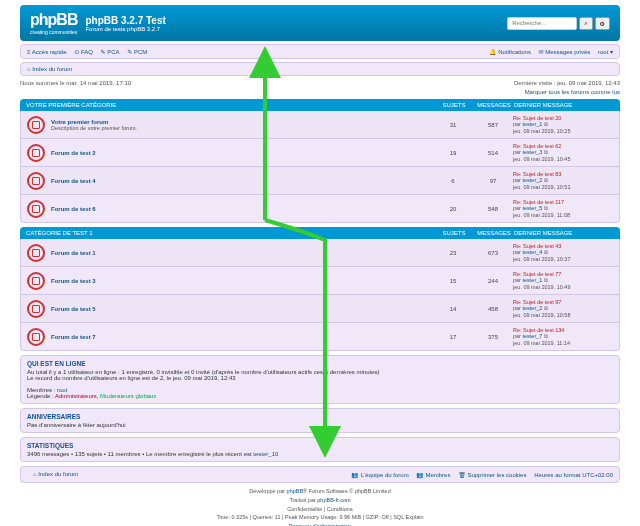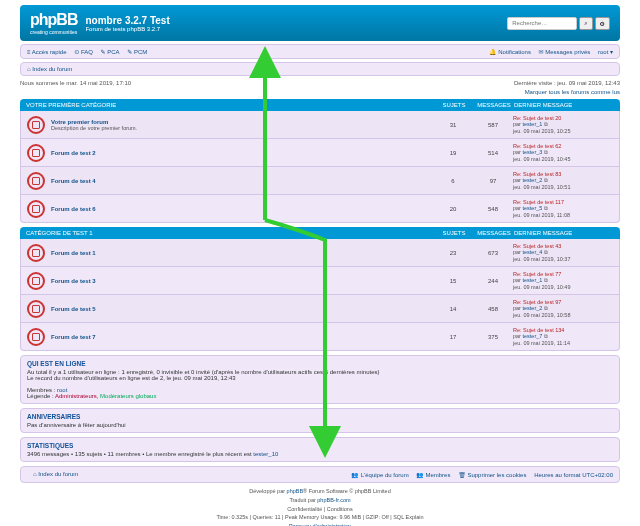--- a/index.html
+++ b/index.html
@@ -51,21 +51,21 @@
 .arrow{position:absolute;pointer-events:none}
 </style>
 </head>
 <body>
 
 <div class="wrap">
 <div class="header">
 <div class="logo">
 <div class="logo-img"><span>phpBB</span><small>creating communities</small></div>
 <div>
-          <div class="site-title">nombre 3.2.7 Test</div>
+          <div class="site-title">phpBB 3.2.7 Test</div>
           <div class="site-desc">Forum de tests phpBB 3.2.7</div>
         </div>
 </div>
 <div class="search-box">
 <input placeholder="Recherche…" style="">
 <button>⌕</button>
 <button>⚙</button>
 </div>
 </div>
 

